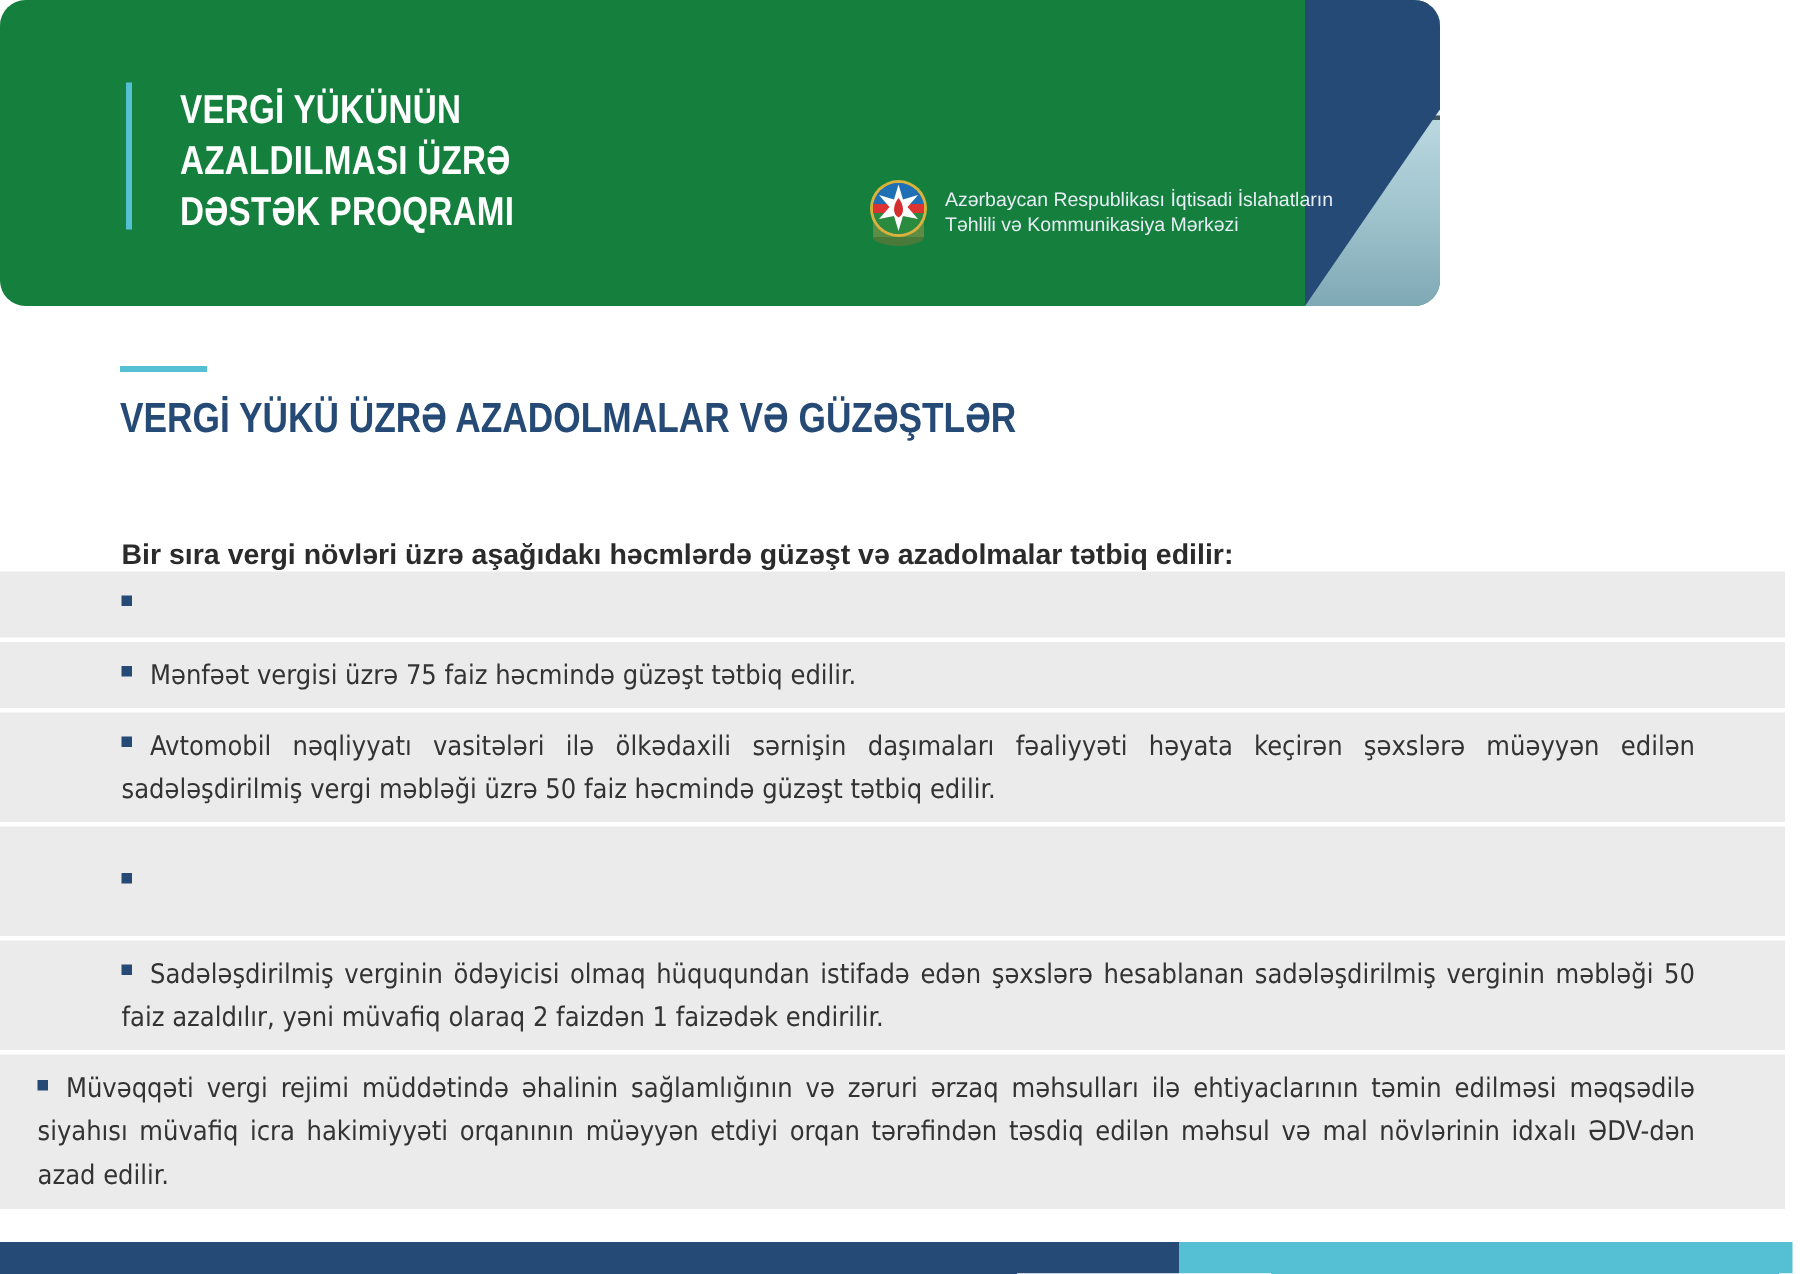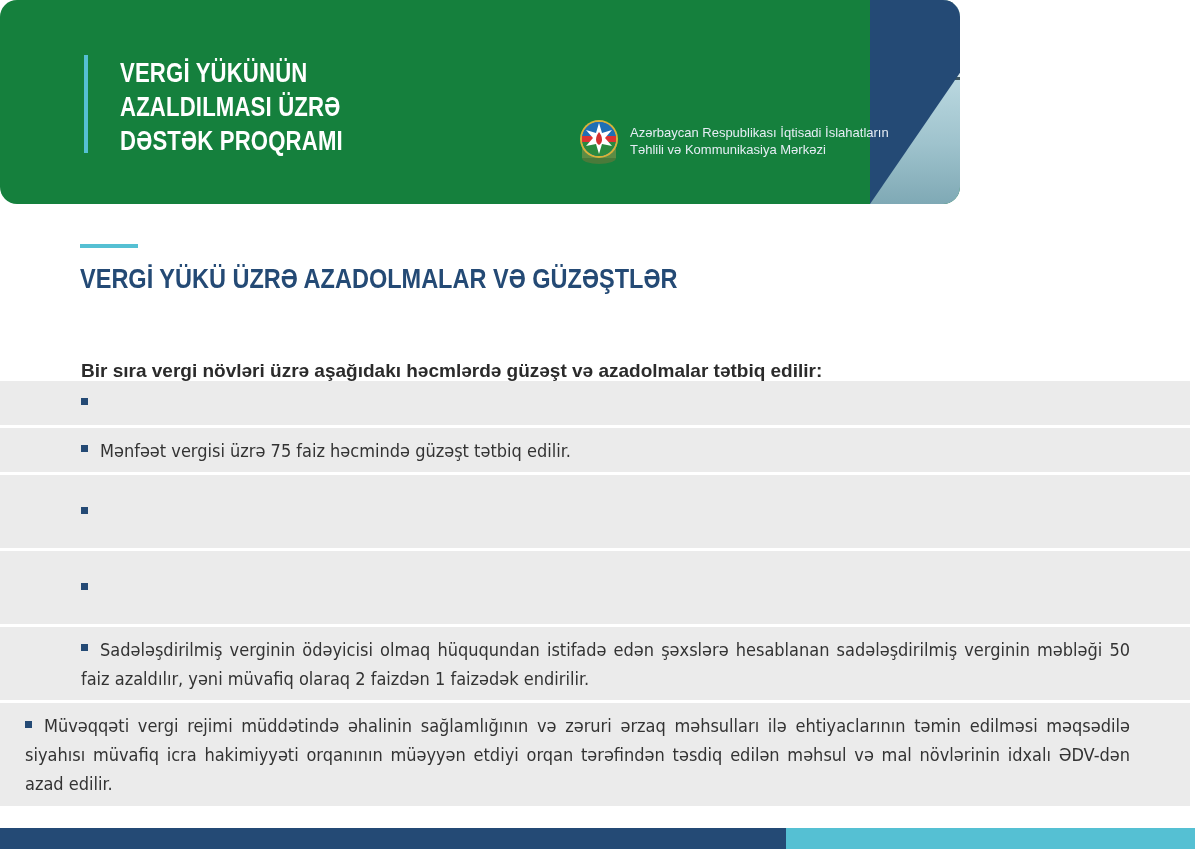--- a/index.html
+++ b/index.html
@@ -100,21 +100,21 @@
 <div class="intro">Bir sıra vergi növləri üzrə aşağıdakı həcmlərdə güzəşt və azadolmalar tətbiq edilir:</div>
 
 <div class="list">
   <div class="item h1">
     <p><span class="bullet"></span></p>
   </div>
   <div class="item h1">
     <p><span class="bullet"></span><span>Mənfəət vergisi üzrə 75 faiz həcmində güzəşt tətbiq edilir.</span></p>
   </div>
   <div class="item h2">
-    <p><span class="bullet"></span></p>
+    <p><span class="bullet"></span><span>Avtomobil nəqliyyatı vasitələri ilə ölkədaxili sərnişin daşımaları fəaliyyəti həyata keçirən şəxslərə müəyyən edilən sadələşdirilmiş vergi məbləği üzrə 50 faiz həcmində güzəşt tətbiq edilir.</span></p>
   </div>
   <div class="item h2">
     <p><span class="bullet"></span></p>
   </div>
   <div class="item h2">
     <p><span class="bullet"></span><span>Sadələşdirilmiş verginin ödəyicisi olmaq hüququndan istifadə edən şəxslərə hesablanan sadələşdirilmiş verginin məbləği 50 faiz azaldılır, yəni müvafiq olaraq 2 faizdən 1 faizədək endirilir.</span></p>
   </div>
   <div class="item h3">
     <p><span class="bullet"></span><span>Müvəqqəti vergi rejimi müddətində əhalinin sağlamlığının və zəruri ərzaq məhsulları ilə ehtiyaclarının təmin edilməsi məqsədilə siyahısı müvafiq icra hakimiyyəti orqanının müəyyən etdiyi orqan tərəfindən təsdiq edilən məhsul  və mal növlərinin idxalı ƏDV-dən azad edilir.</span></p>
   </div>

